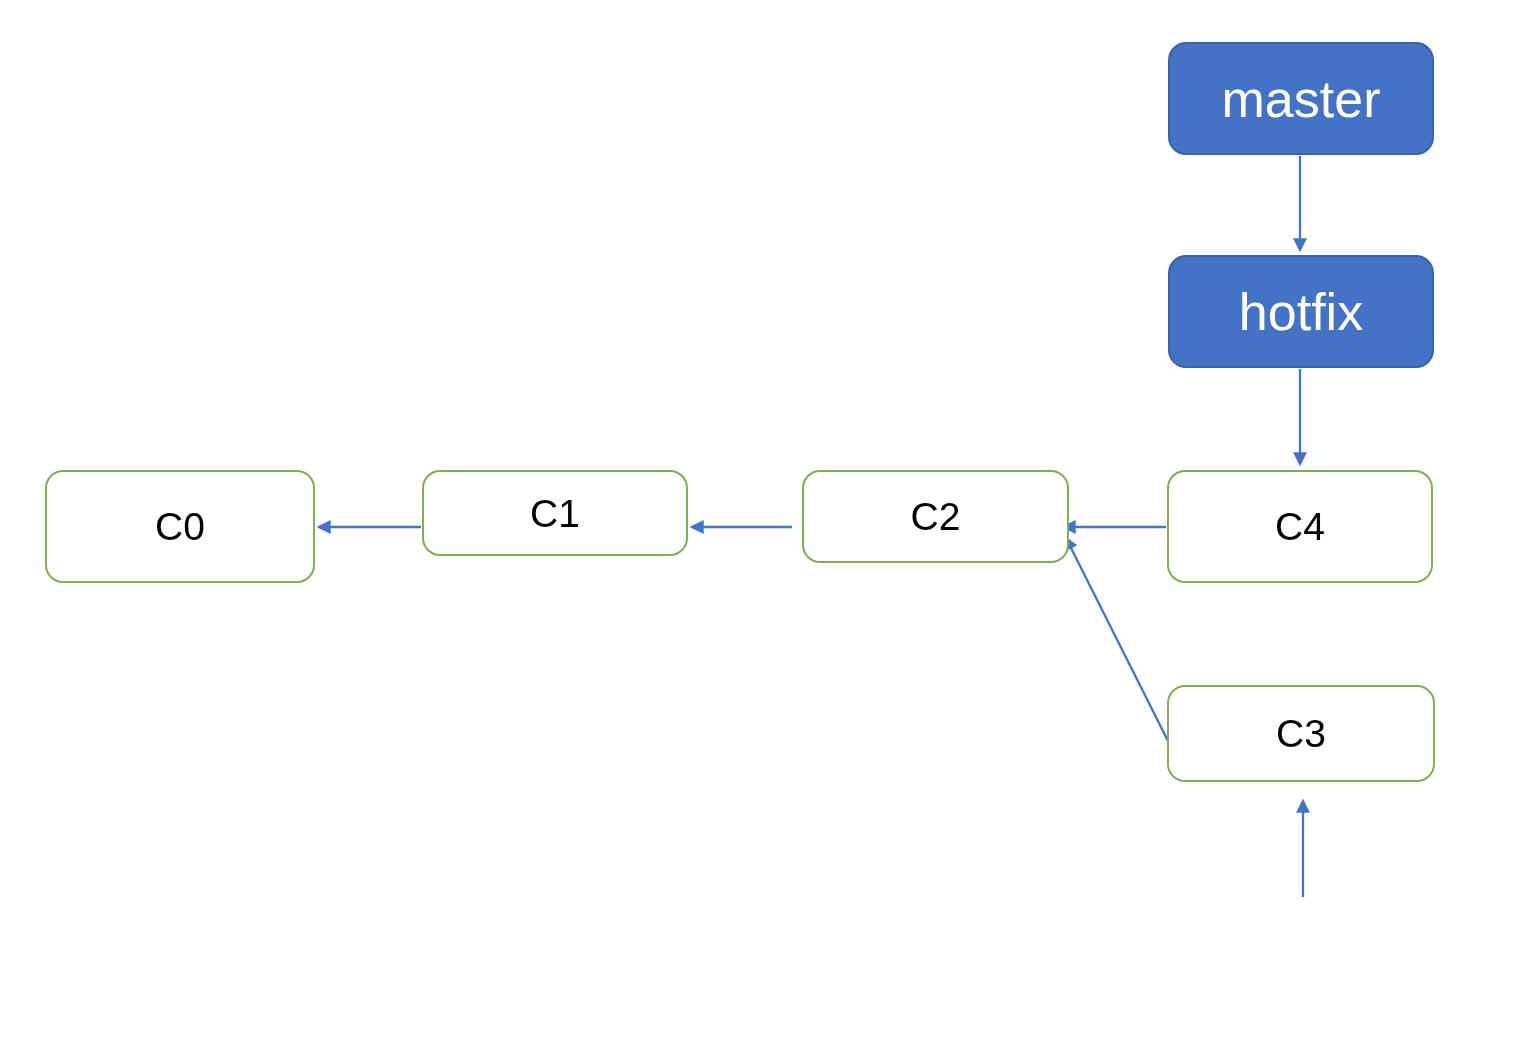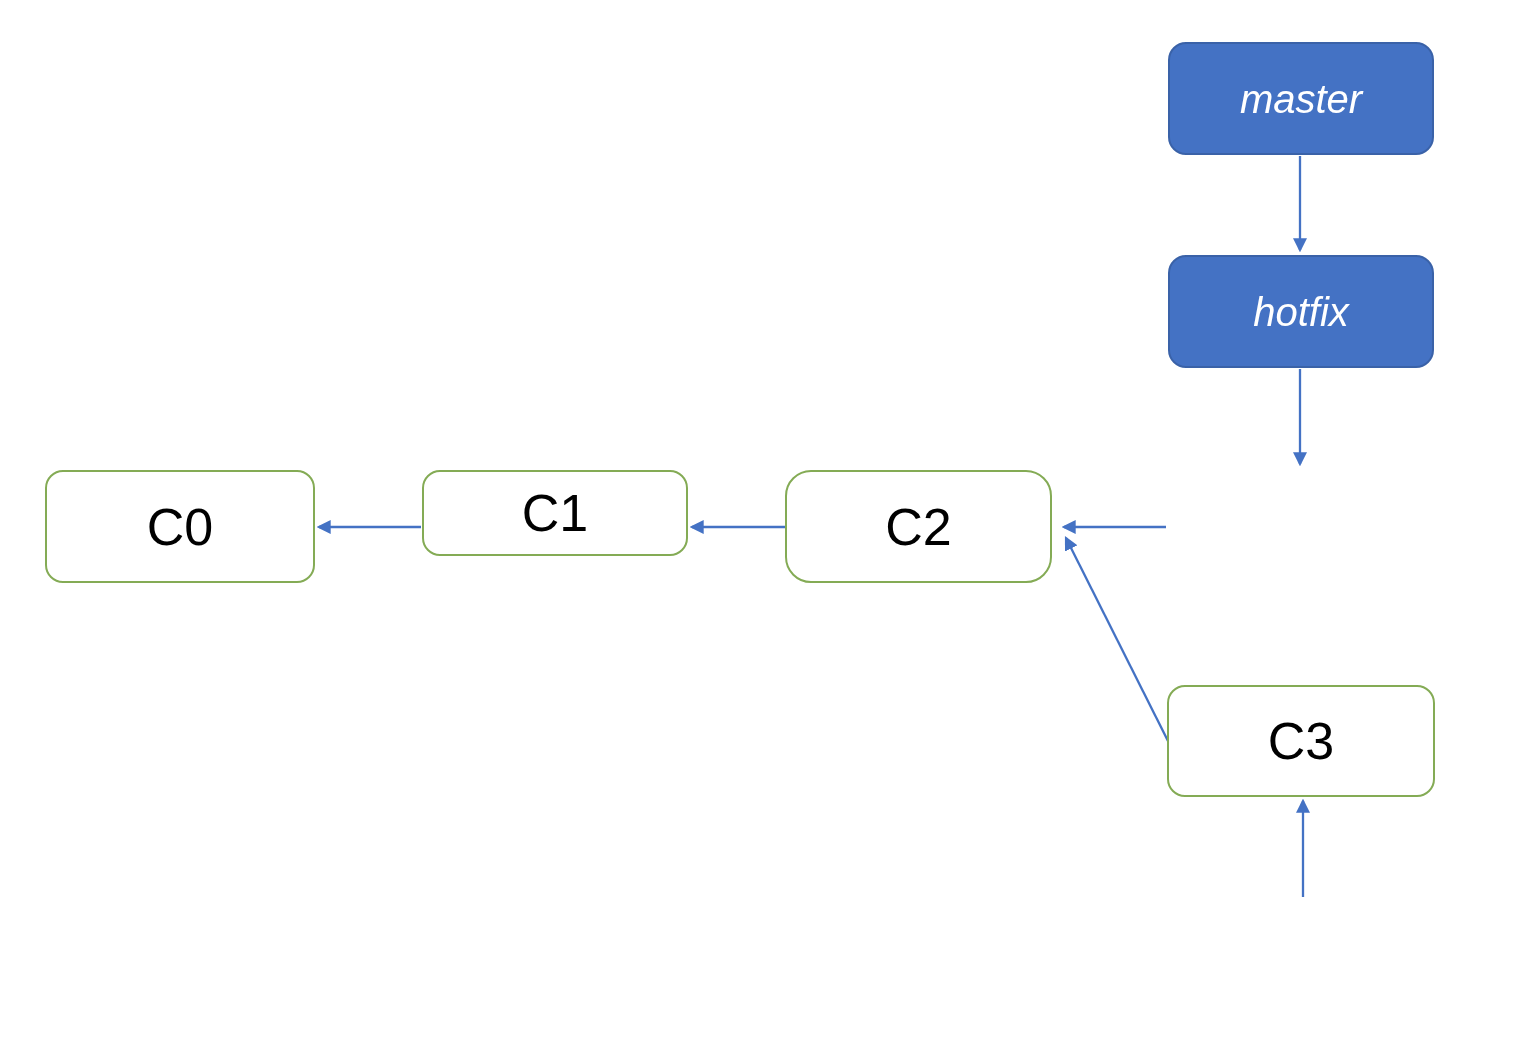--- a/index.html
+++ b/index.html
@@ -38,37 +38,36 @@
     border-radius: 18px;
     display: flex;
     align-items: center;
     justify-content: center;
     line-height: 1;
   }
   .node.branch {
     background: var(--branch-fill, #4472C4);
     border: 2px solid var(--branch-border, #3A62A8);
     color: var(--branch-text, #ffffff);
-    font-size: 40px;
-    font-style: italic;
+    font-size: 52px;
   }
   .node.commit {
     background: var(--commit-fill, #ffffff);
     border: 2.5px solid var(--commit-border, #84AB55);
     color: var(--commit-text, #000000);
-    font-size: 52px;
+    font-size: 39px;
   }
   
   #node-master  { left: 1168px; top: 42px;  width: 266px; height: 113px; }
   #node-hotfix  { left: 1168px; top: 255px; width: 266px; height: 113px; }
   #node-c0      { left: 45px;   top: 470px; width: 270px; height: 113px; }
   #node-c1      { left: 422px;  top: 470px; width: 266px; height: 86px; }
-  #node-c2      { left: 785px;  top: 470px; width: 267px; height: 113px; border-radius: 26px; }
+  #node-c2      { left: 802px;  top: 470px; width: 267px; height: 93px; }
   #node-c4      { left: 1167px; top: 470px; width: 266px; height: 113px; }
-  #node-c3      { left: 1167px; top: 685px; width: 268px; height: 112px; }
+  #node-c3      { left: 1167px; top: 685px; width: 268px; height: 97px; }
   #node-issue12 { left: 1170px; top: 898px; width: 267px; height: 112px; }
 </style>
 </head>
 <body>
 
 <div class="canvas">
 
   <svg class="edges" viewBox="0 0 1518 1046" xmlns="http://www.w3.org/2000/svg">
     <defs>
       <marker id="arrow" viewBox="0 0 12 12" refX="10" refY="6" markerWidth="14" markerHeight="14" markerUnits="userSpaceOnUse" orient="auto">
@@ -97,19 +96,22 @@
   </div>
 
   <div class="node commit" id="node-c1">
     <span>C1</span>
   </div>
 
   <div class="node commit" id="node-c2">
     <span>C2</span>
   </div>
 
+  <div class="node commit" id="node-c4">
+    <span>C4</span>
+  </div>
 
   <div class="node commit" id="node-c3">
     <span>C3</span>
   </div>
 
 
 </div>
 
 </body></html>

